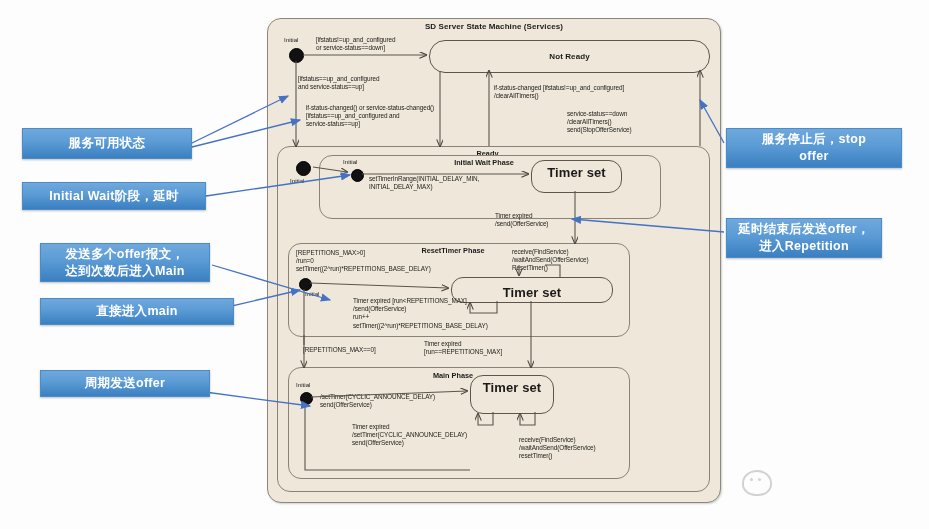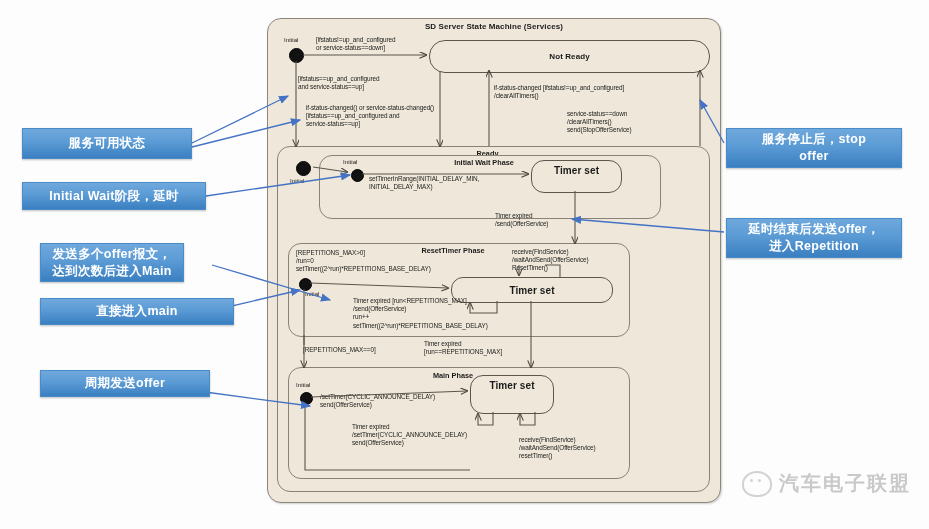--- a/index.html
+++ b/index.html
@@ -42,21 +42,21 @@
     border-radius:13px;
   }
   .uml-state{
     position:absolute;
     background:#efe8da;
     border:1.4px solid #5d564d;
     border-radius:13px;
   }
   .state-title{
     position:absolute;left:0;right:0;top:2px;
-    text-align:center;font-weight:bold;font-size:10px;color:#1a1a1a;
+    text-align:center;font-weight:bold;font-size:13px;color:#1a1a1a;
     letter-spacing:.1px;
   }
   .region-title{
     position:absolute;left:0;right:12px;
     text-align:center;font-weight:bold;font-size:7.3px;color:#1a1a1a;
   }
   .lbl{
     position:absolute;font-size:6.4px;color:#20211f;line-height:1.28;
     white-space:pre;letter-spacing:-.1px;
   }
@@ -235,41 +235,40 @@
   </svg>
 
   <div class="callout" style="left:22px;top:128px;width:170px;height:31px;">
     <span>服务可用状态</span>
   </div>
 
   <div class="callout" style="left:22px;top:182px;width:184px;height:28px;">
     <span>Initial Wait阶段，延时</span>
   </div>
 
-  <div class="callout" style="left:40px;top:243px;width:144px;height:39px;white-space:pre-line;">
+  <div class="callout" style="left:40px;top:243px;width:170px;height:39px;white-space:pre-line;">
     <span>发送多个offer报文，
 达到次数后进入Main</span>
   </div>
 
   <div class="callout" style="left:40px;top:298px;width:194px;height:27px;">
     <span>直接进入main</span>
   </div>
 
   <div class="callout" style="left:40px;top:370px;width:170px;height:27px;">
     <span>周期发送offer</span>
   </div>
 
   <div class="callout" style="left:726px;top:128px;width:176px;height:40px;white-space:pre-line;">
     <span>服务停止后，stop
 offer</span>
   </div>
 
-  <div class="callout" style="left:726px;top:218px;width:176px;height:40px;white-space:pre-line;">
+  <div class="callout" style="left:726px;top:218px;width:156px;height:40px;white-space:pre-line;">
     <span>延时结束后发送offer，
 进入Repetition</span>
   </div>
 
   <div class="watermark" style="left:742px;top:470px;">
     <span class="wm-logo"></span>
-    <span>汽车电子联盟</span>
   </div>
 
 </div>
 
 </body></html>

